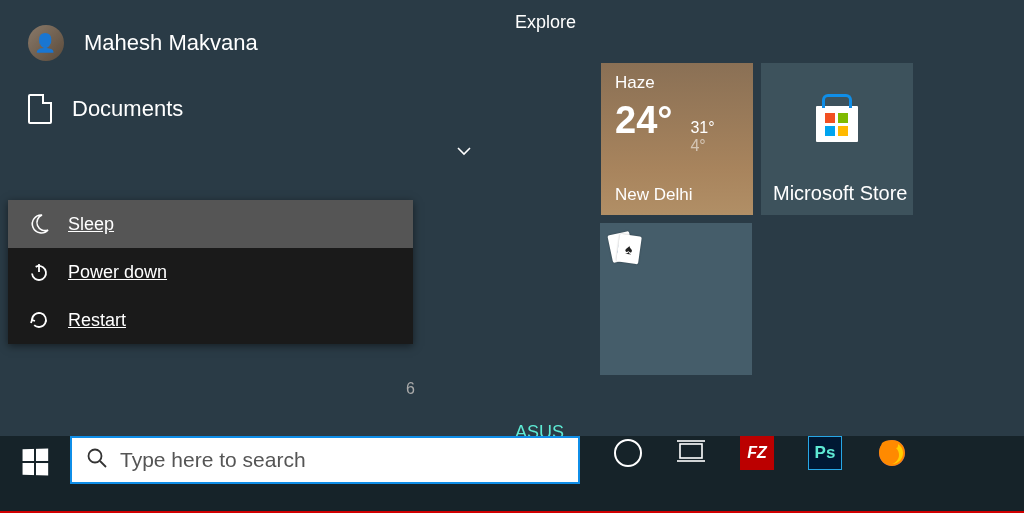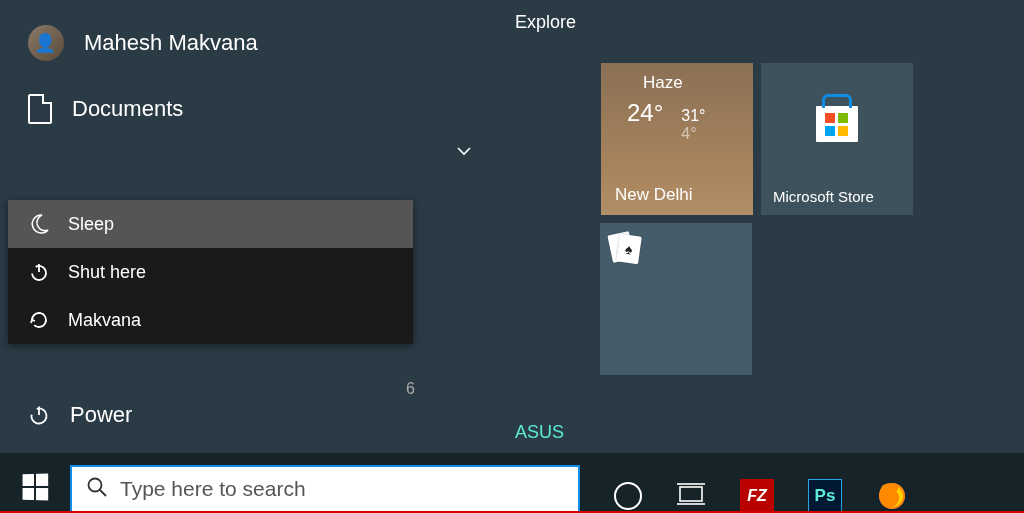--- a/index.html
+++ b/index.html
@@ -8,63 +8,63 @@
     .start-panel { position: absolute; left: 0; top: 0; width: 420px; height: 453px; background: #2a3b46; }
     .user-section { display: flex; align-items: center; padding: 25px 28px; gap: 20px; }
     .avatar { width: 36px; height: 36px; border-radius: 50%; background: linear-gradient(135deg,#8a7a6a,#5a4a3a); display:flex; align-items:center; justify-content:center; color:#fff; font-size:18px; }
     .user-name { color: #ffffff; font-size: 22px; font-weight: 400; }
 
     .docs-item { display: flex; align-items: center; padding: 8px 28px; gap: 20px; color: #fff; font-size: 22px; cursor: pointer; }
     .docs-icon { width:24px; height:30px; border:2px solid #fff; border-radius:2px 2px 2px 2px; position:relative; }
     .docs-icon::before { content:""; position:absolute; top:-2px; right:-2px; width:8px; height:8px; background:#2a3b46; border-left:2px solid #fff; border-bottom:2px solid #fff; }
 
     .power-menu { position: absolute; left: 8px; top: 200px; width: 405px; background: #1a1a1a; box-shadow: 0 2px 8px rgba(0,0,0,0.5); }
-    .power-menu-item { display: flex; align-items: center; padding: 13px 20px; gap: 18px; color: #fff; font-size: 18px; cursor: pointer; }
+    .power-menu-item { display: flex; align-items: center; padding: 13px 20px; gap: 18px; color: #fff; font-size: 18px; cursor: pointer; text-decoration: underline; }
     .power-menu-item.highlighted { background: #555; }
     .pm-icon { width: 22px; height: 22px; display:flex; align-items:center; justify-content:center; }
 
     .power-item { position:absolute; left:0; bottom:10px; display:flex; align-items:center; padding: 15px 28px; gap:20px; color:#fff; font-size:22px; cursor:pointer; width:100%; }
 
     .number-6 { position:absolute; right:5px; top:380px; color:#aaa; font-size:16px; }
 
     .tiles-area { position:absolute; left:455px; top:0; right:0; height:336px; }
     .group-label { color:#fff; font-size:18px; padding: 12px 60px 20px; }
 
     .expand-chevron { position:absolute; left:0; top:142px; color:#fff; font-size:18px; cursor:pointer; }
 
     .tiles-row { position:absolute; left:146px; top:63px; display:flex; gap:8px; }
     .tile { width:152px; height:152px; position:relative; cursor:pointer; }
 
     .weather-tile { background: linear-gradient(180deg,#8a7055 0%, #a8845d 70%, #b18f66 100%); color:#fff; padding:10px 14px; }
-    .weather-cond { font-size:17px;margin-left:28px; }
+    .weather-cond { font-size:17px; }
     .weather-main { display:flex; align-items:baseline; gap:18px; margin-top:6px; }
-    .weather-temp { font-size:24px; font-weight:400;margin-left:12px; }
+    .weather-temp { font-size:38px; font-weight:700; }
     .weather-range { display:flex; flex-direction:column; font-size:16px; line-height:1.1; }
     .weather-range span:last-child { color: rgba(255,255,255,0.55); }
     .weather-city { position:absolute; bottom:10px; left:14px; font-size:17px; }
 
     .store-tile { background:#3d525c; color:#fff; display:flex; flex-direction:column; align-items:center; justify-content:center; }
     .store-icon { width:42px; height:36px; background:#fff; position:relative; margin-bottom:30px; border-radius:1px; }
     .store-icon::before { content:""; position:absolute; top:-12px; left:50%; transform:translateX(-50%); width:24px; height:11px; border:3px solid #0f8ee8; border-bottom:none; border-radius:6px 6px 0 0; }
     .store-icon .sq { position:absolute; width:10px; height:10px; }
     .store-icon .sq1 { background:#f25022; top:7px; left:9px; }
     .store-icon .sq2 { background:#7fba00; top:7px; left:22px; }
     .store-icon .sq3 { background:#00a4ef; top:20px; left:9px; }
     .store-icon .sq4 { background:#ffb900; top:20px; left:22px; }
-    .store-label { position:absolute; bottom:10px; left:12px; font-size:15px; }
+    .store-label { position:absolute; bottom:10px; left:12px; font-size:20px; }
 
     .blank-tile { position:absolute; left:600px; top:223px; width:152px; height:152px; background:#455d6a; cursor:pointer; }
     .cards-icon { position:absolute; top:10px; left:10px; }
     .card { width:22px; height:28px; background:#fff; border-radius:2px; position:absolute; box-shadow:0 0 2px rgba(0,0,0,0.3); display:flex; align-items:center; justify-content:center; font-size:14px; }
     .card.c1 { top:0; left:0; transform:rotate(-12deg); z-index:1; color:#1a5fb4; }
     .card.c2 { top:2px; left:8px; transform:rotate(8deg); z-index:2; color:#222; }
 
     .asus-label { position:absolute; left:515px; bottom:70px; color:#5eead4; font-size:18px; }
 
-    .taskbar { position:absolute; left:0; bottom:0; width:100%; height:60px; background:#162329; display:flex; align-items:flex-end; padding:0 6px; gap:6px; }
+    .taskbar { position:absolute; left:0; bottom:0; width:100%; height:77px; background:#162329; display:flex; align-items:flex-start; padding:0 6px; gap:6px; }
     .start-button { width:58px; height:52px; display:flex; align-items:center; justify-content:center; cursor:pointer; }
     .win-logo { display:grid; grid-template:repeat(2,12px)/repeat(2,12px); gap:2px; transform:perspective(80px) rotateY(-10deg); }
     .win-logo span { background:#fff; }
 
     .search-box { width:510px; height:48px; border:2px solid #0f8ee8; background:#fff; display:flex; align-items:center; padding:0 14px; gap:12px; cursor:text; }
     .search-icon svg { stroke:#333; }
     .search-placeholder { color:#555; font-size:21px; }
 
     .tb-right { display:flex; align-items:center; gap:34px; margin-left:28px; }
     .tb-icon { cursor:pointer; display:flex; align-items:center; justify-content:center; }
@@ -100,44 +100,35 @@
       </span>
       <span>Sleep</span>
     </div>
     <div class="power-menu-item">
       <span class="pm-icon">
         <svg width="22" height="22" viewBox="0 0 22 22">
             <circle cx="11" cy="12" r="7" fill="none" stroke="#fff" stroke-width="1.8" stroke-dasharray="28 8" transform="rotate(-55 11 12)"></circle>
             <line x1="11" y1="3" x2="11" y2="11" stroke="#fff" stroke-width="1.8"></line>
           </svg>
       </span>
-      <span>Shut here</span>
+      <span>Power down</span>
     </div>
     <div class="power-menu-item">
       <span class="pm-icon">
         <svg width="22" height="22" viewBox="0 0 22 22">
             <path d="M4 11a7 7 0 1 1 2.2 5.1" fill="none" stroke="#fff" stroke-width="1.8"></path>
             <polyline points="3,14 4,11 7,12" fill="none" stroke="#fff" stroke-width="1.8"></polyline>
           </svg>
       </span>
-      <span>Makvana</span>
+      <span>Restart</span>
     </div>
   </div>
 
   <span class="number-6">6</span>
 
-  <div class="power-item">
-    <span class="pm-icon">
-      <svg width="26" height="26" viewBox="0 0 22 22">
-          <circle cx="11" cy="12" r="7.5" fill="none" stroke="#fff" stroke-width="1.8" stroke-dasharray="32 8" transform="rotate(-55 11 12)"></circle>
-          <line x1="11" y1="2.5" x2="11" y2="11" stroke="#fff" stroke-width="1.8"></line>
-        </svg>
-    </span>
-    <span>Power</span>
-  </div>
 </div>
 
 <div class="tiles-area">
   <div class="group-label">Explore</div>
   <div class="expand-chevron">
     <svg width="18" height="18" viewBox="0 0 18 18">
         <polyline points="3,6 9,12 15,6" fill="none" stroke="#fff" stroke-width="1.6"></polyline>
       </svg>
   </div>
 

